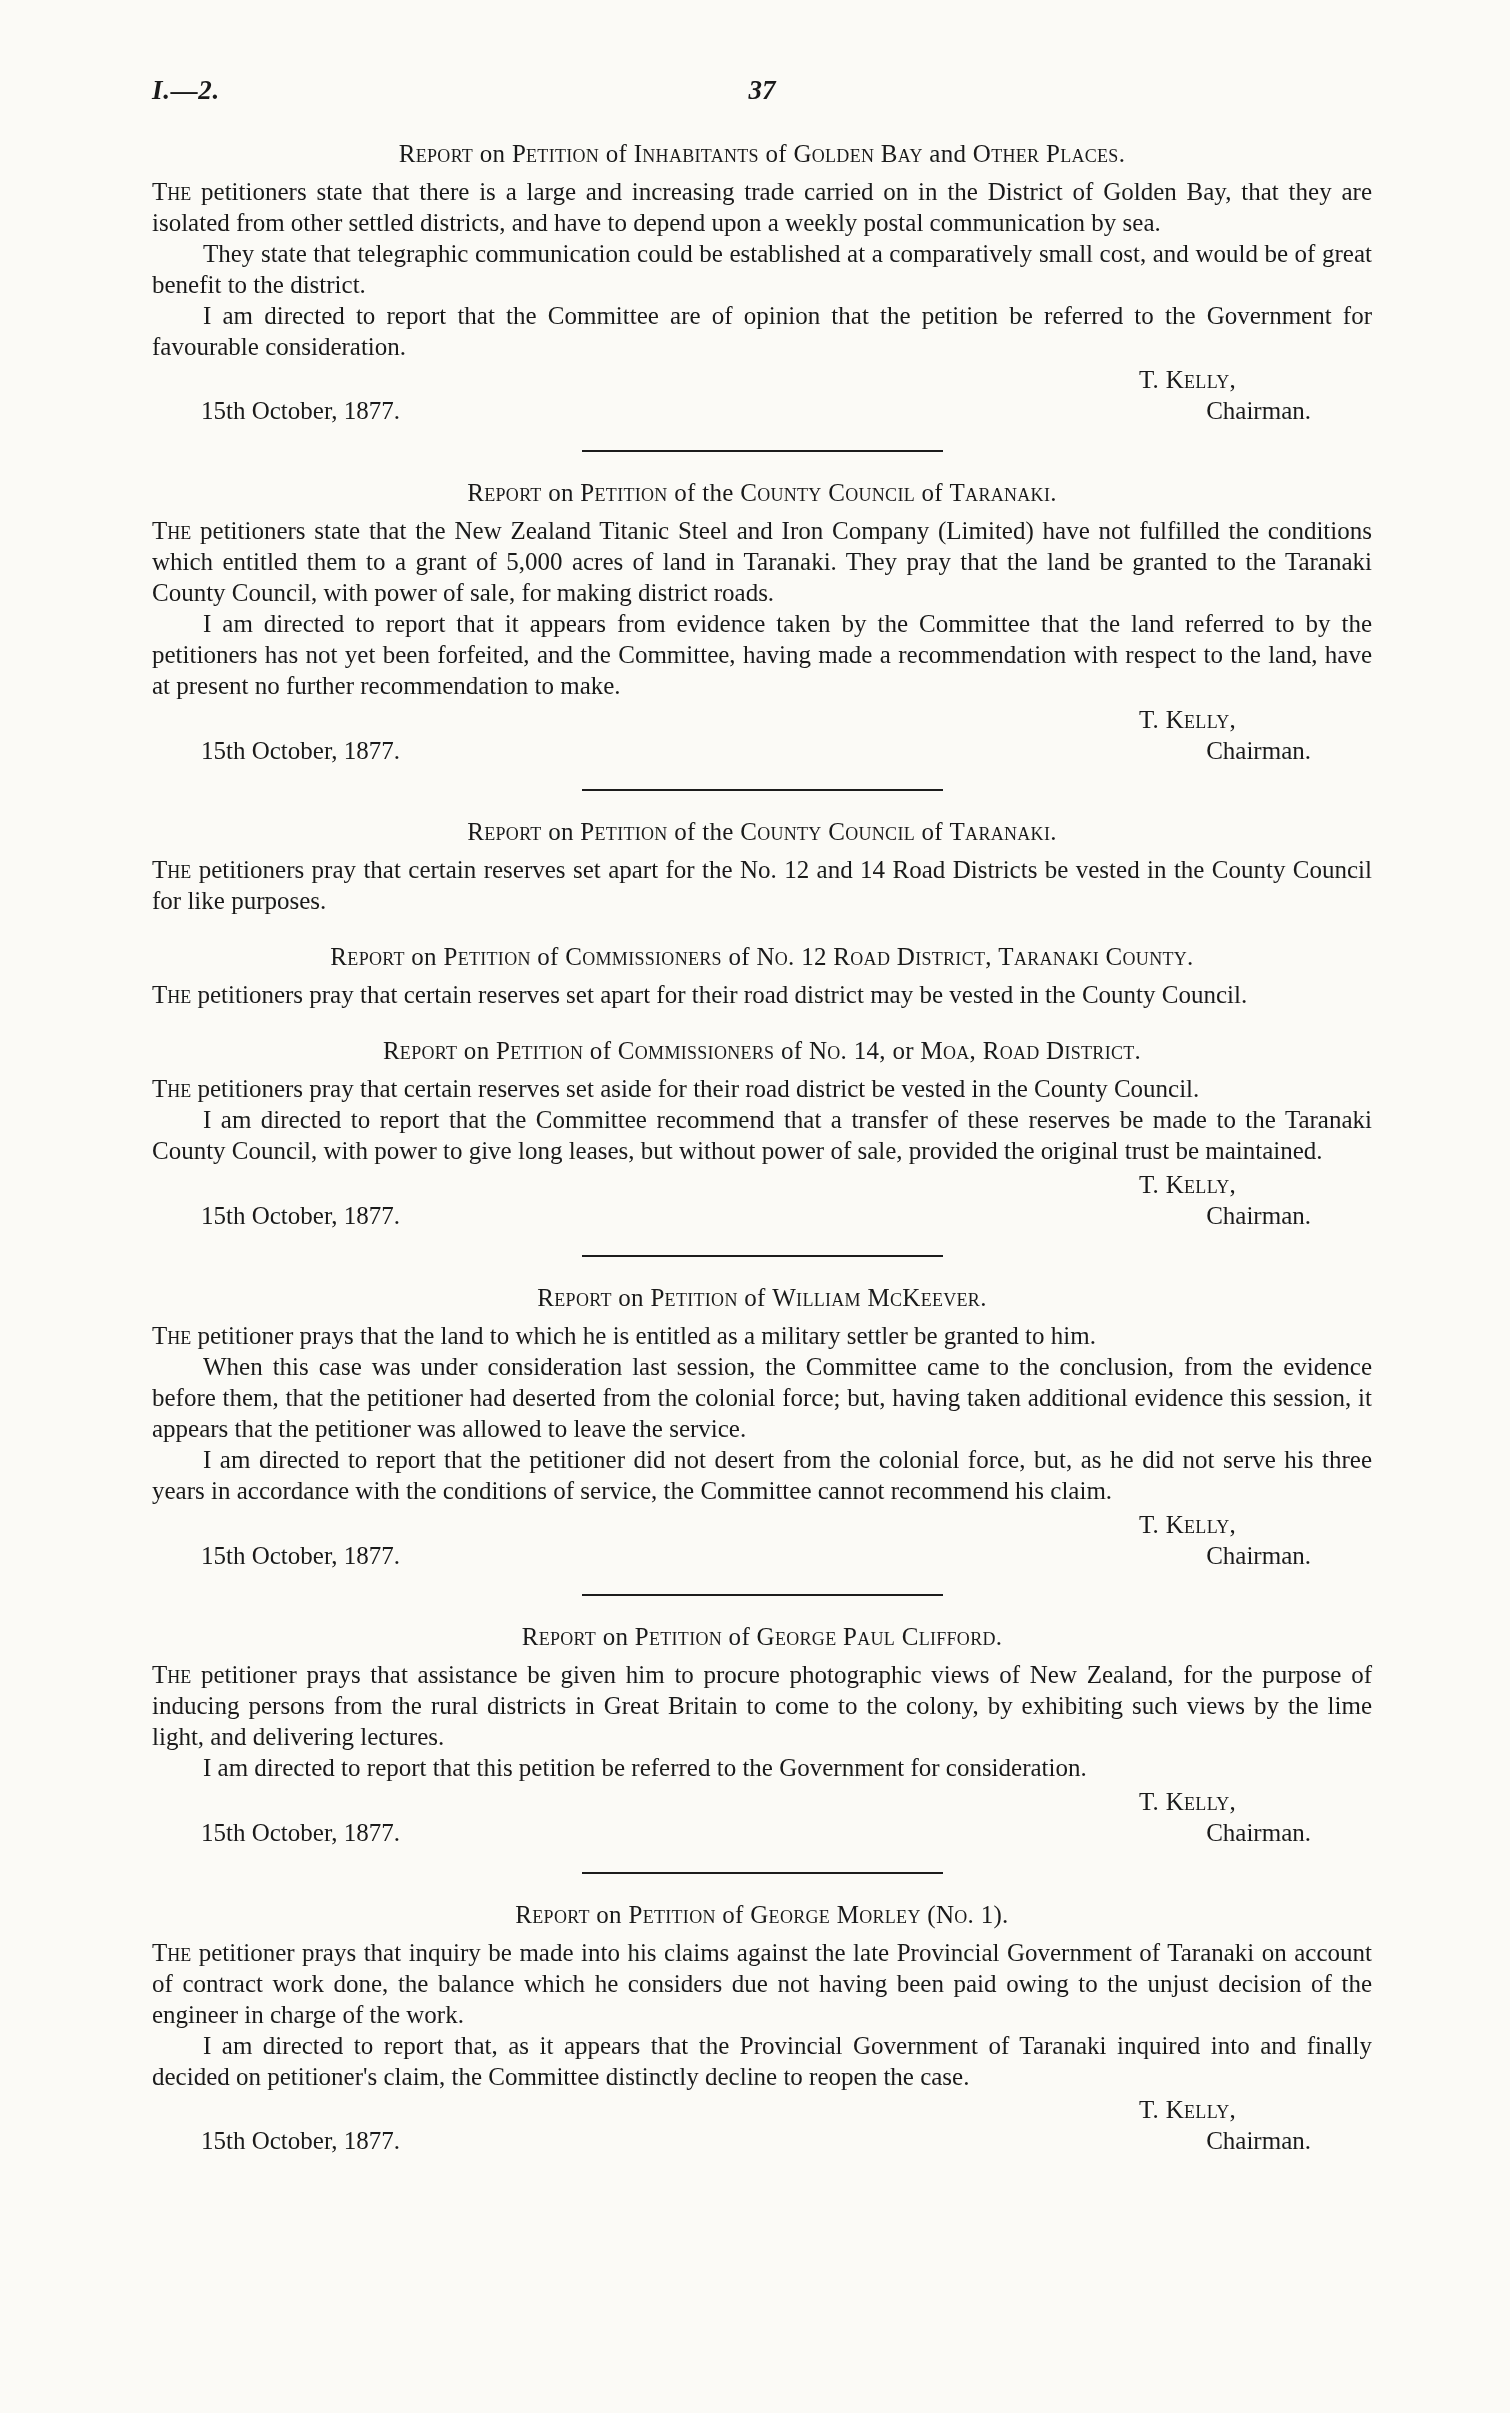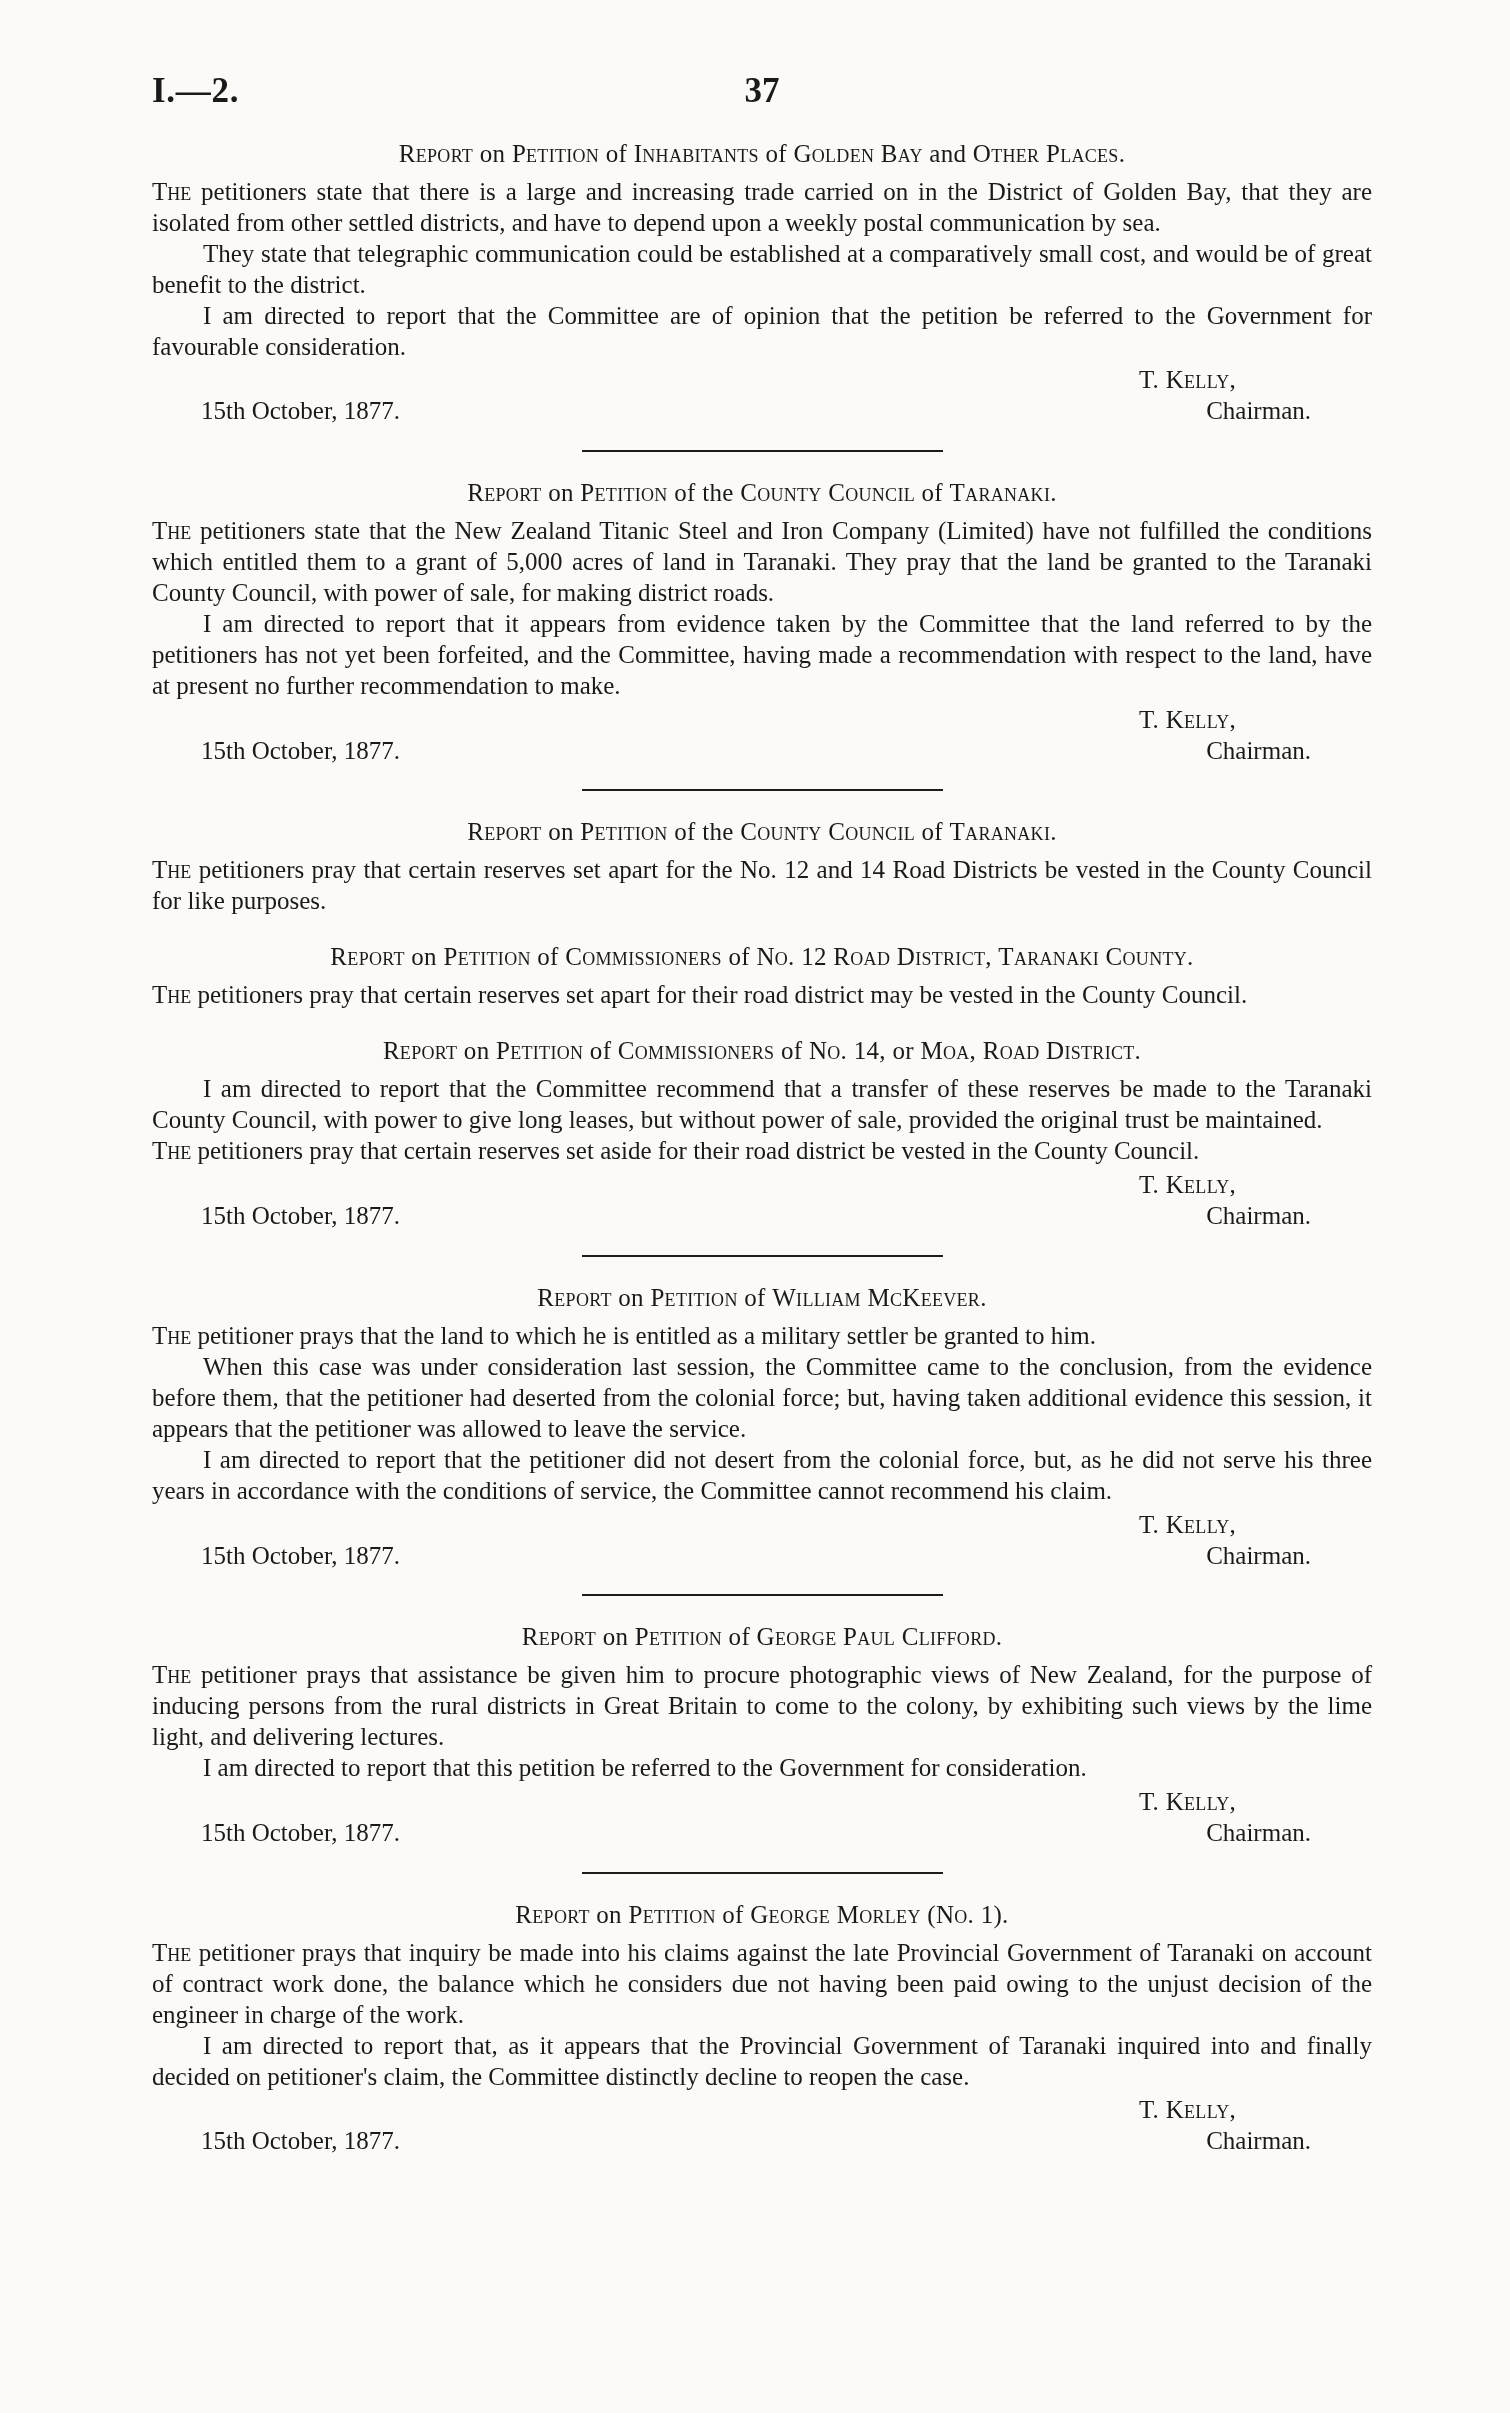--- a/index.html
+++ b/index.html
@@ -22,21 +22,22 @@
     min-height: 2413px;
     padding: 75px 139px 63px 152px;
   }
 
   
   .page-header {
     position: relative;
     height: 39px;
     margin-bottom: 23.6px;
     font-weight: bold;
-    font-size: 35px;
+    font-size: 27px;
+    font-style: italic;
   }
   .doc-code { position: absolute; left: 0; top: 0; letter-spacing: 0.7px; }
   .page-num { position: absolute; left: 0; right: 0; top: 0; text-align: center; }
 
   
   .report { margin-top: 25px; }
   .report:first-child { margin-top: 17px; }
 
   .report-title {
     text-align: center;
@@ -125,22 +126,22 @@
       <section class="report">
         <h2 class="report-title"><span class="sc">Report</span> on <span class="sc">Petition</span> of the <span class="sc">County</span> <span class="sc">Council</span> of <span class="sc">Taranaki.</span></h2>
         <p class="body-par first"><span class="sc">The</span> petitioners pray that certain reserves set apart for the No. 12 and 14 Road Districts be vested in the County Council for like purposes.</p>
       </section>
       <section class="report">
         <h2 class="report-title"><span class="sc">Report</span> on <span class="sc">Petition</span> of <span class="sc">Commissioners</span> of <span class="sc">No.</span> 12 <span class="sc">Road</span> <span class="sc">District,</span> <span class="sc">Taranaki</span> <span class="sc">County.</span></h2>
         <p class="body-par first"><span class="sc">The</span> petitioners pray that certain reserves set apart for their road district may be vested in the County Council.</p>
       </section>
       <section class="report">
         <h2 class="report-title"><span class="sc">Report</span> on <span class="sc">Petition</span> of <span class="sc">Commissioners</span> of <span class="sc">No.</span> 14, or <span class="sc">Moa,</span> <span class="sc">Road</span> <span class="sc">District.</span></h2>
+        <p class="body-par first"><span class="sc">The</span> petitioners pray that certain reserves set aside for their road district be vested in the County Council.</p>
         <p class="body-par">I am directed to report that the Committee recommend that a transfer of these reserves be made to the Taranaki County Council, with power to give long leases, but without power of sale, provided the original trust be maintained.</p>
-        <p class="body-par first"><span class="sc">The</span> petitioners pray that certain reserves set aside for their road district be vested in the County Council.</p>
         <div class="signature">
           <div class="sig-name"><span class="sc">T.</span> <span class="sc">Kelly,</span></div>
           <div class="sig-row">
             <span class="sig-date">15th October, 1877.</span>
             <span class="sig-role">Chairman.</span>
           </div>
         </div>
       </section>
       <div class="rule-wrap">
         <div class="rule"></div>

